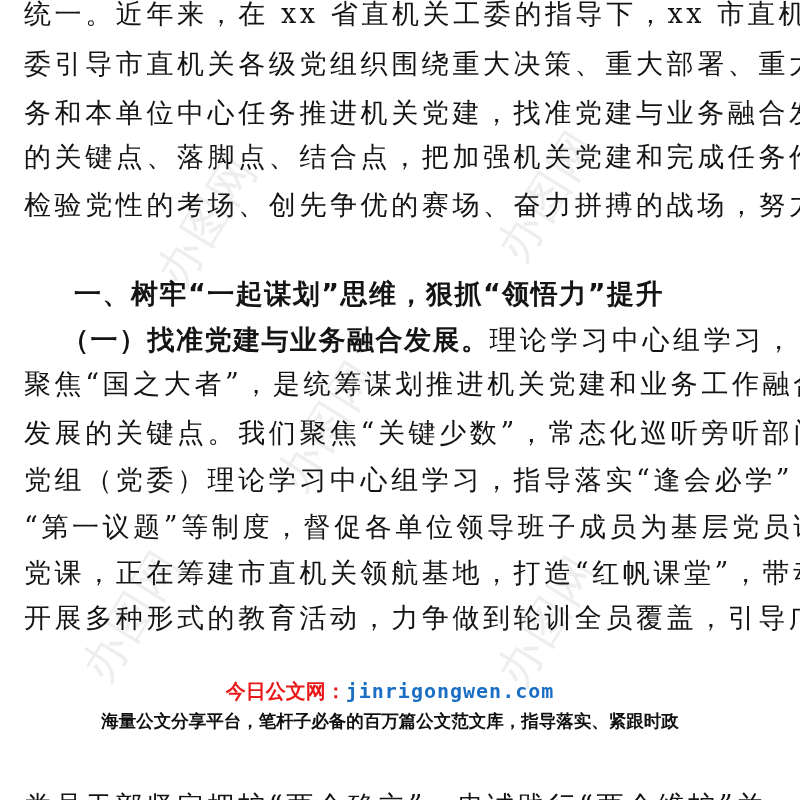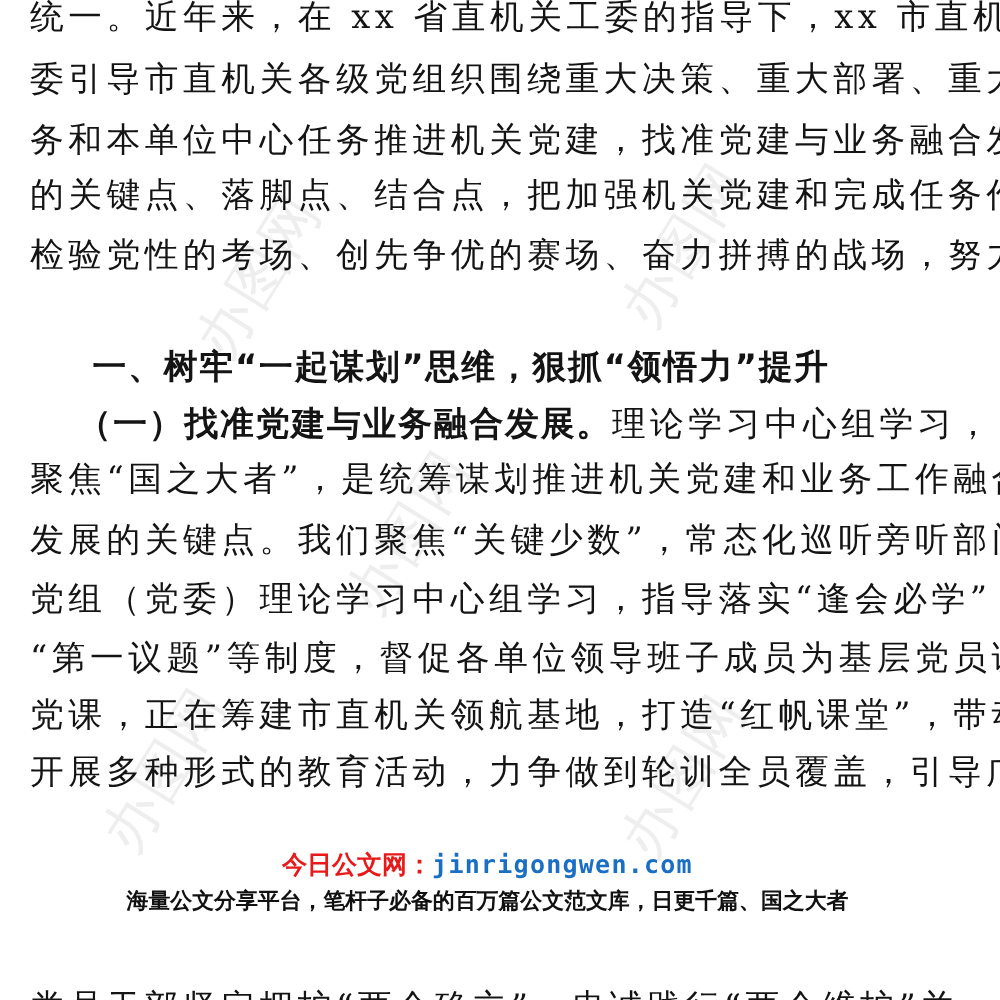--- a/index.html
+++ b/index.html
@@ -116,18 +116,18 @@
   <div class="line" style="top:364px;">聚焦“国之大者”，是统筹谋划推进机关党建和业务工作融合</div>
   <div class="line" style="top:413px;">发展的关键点。我们聚焦“关键少数”，常态化巡听旁听部门</div>
   <div class="line" style="top:460px;">党组（党委）理论学习中心组学习，指导落实“逢会必学”</div>
   <div class="line" style="top:507px;">“第一议题”等制度，督促各单位领导班子成员为基层党员讲</div>
   <div class="line" style="top:553px;">党课，正在筹建市直机关领航基地，打造“红帆课堂”，带动</div>
   <div class="line" style="top:598px;">开展多种形式的教育活动，力争做到轮训全员覆盖，引导广大</div>
 
   <div class="banner banner-title">
     <span class="site-name">今日公文网：</span><span class="site-url">jinrigongwen.com</span>
   </div>
-  <div class="banner banner-sub">海量公文分享平台，笔杆子必备的百万篇公文范文库，日更千篇、国之大者</div>
+  <div class="banner banner-sub">海量公文分享平台，笔杆子必备的百万篇公文范文库，指导落实、紧跟时政</div>
 
   <div class="line clipped">
     <span>党员干部坚定拥护“两个确立”、忠诚践行“两个维护”并</span>
   </div>
 </div>
 
 </body></html>

